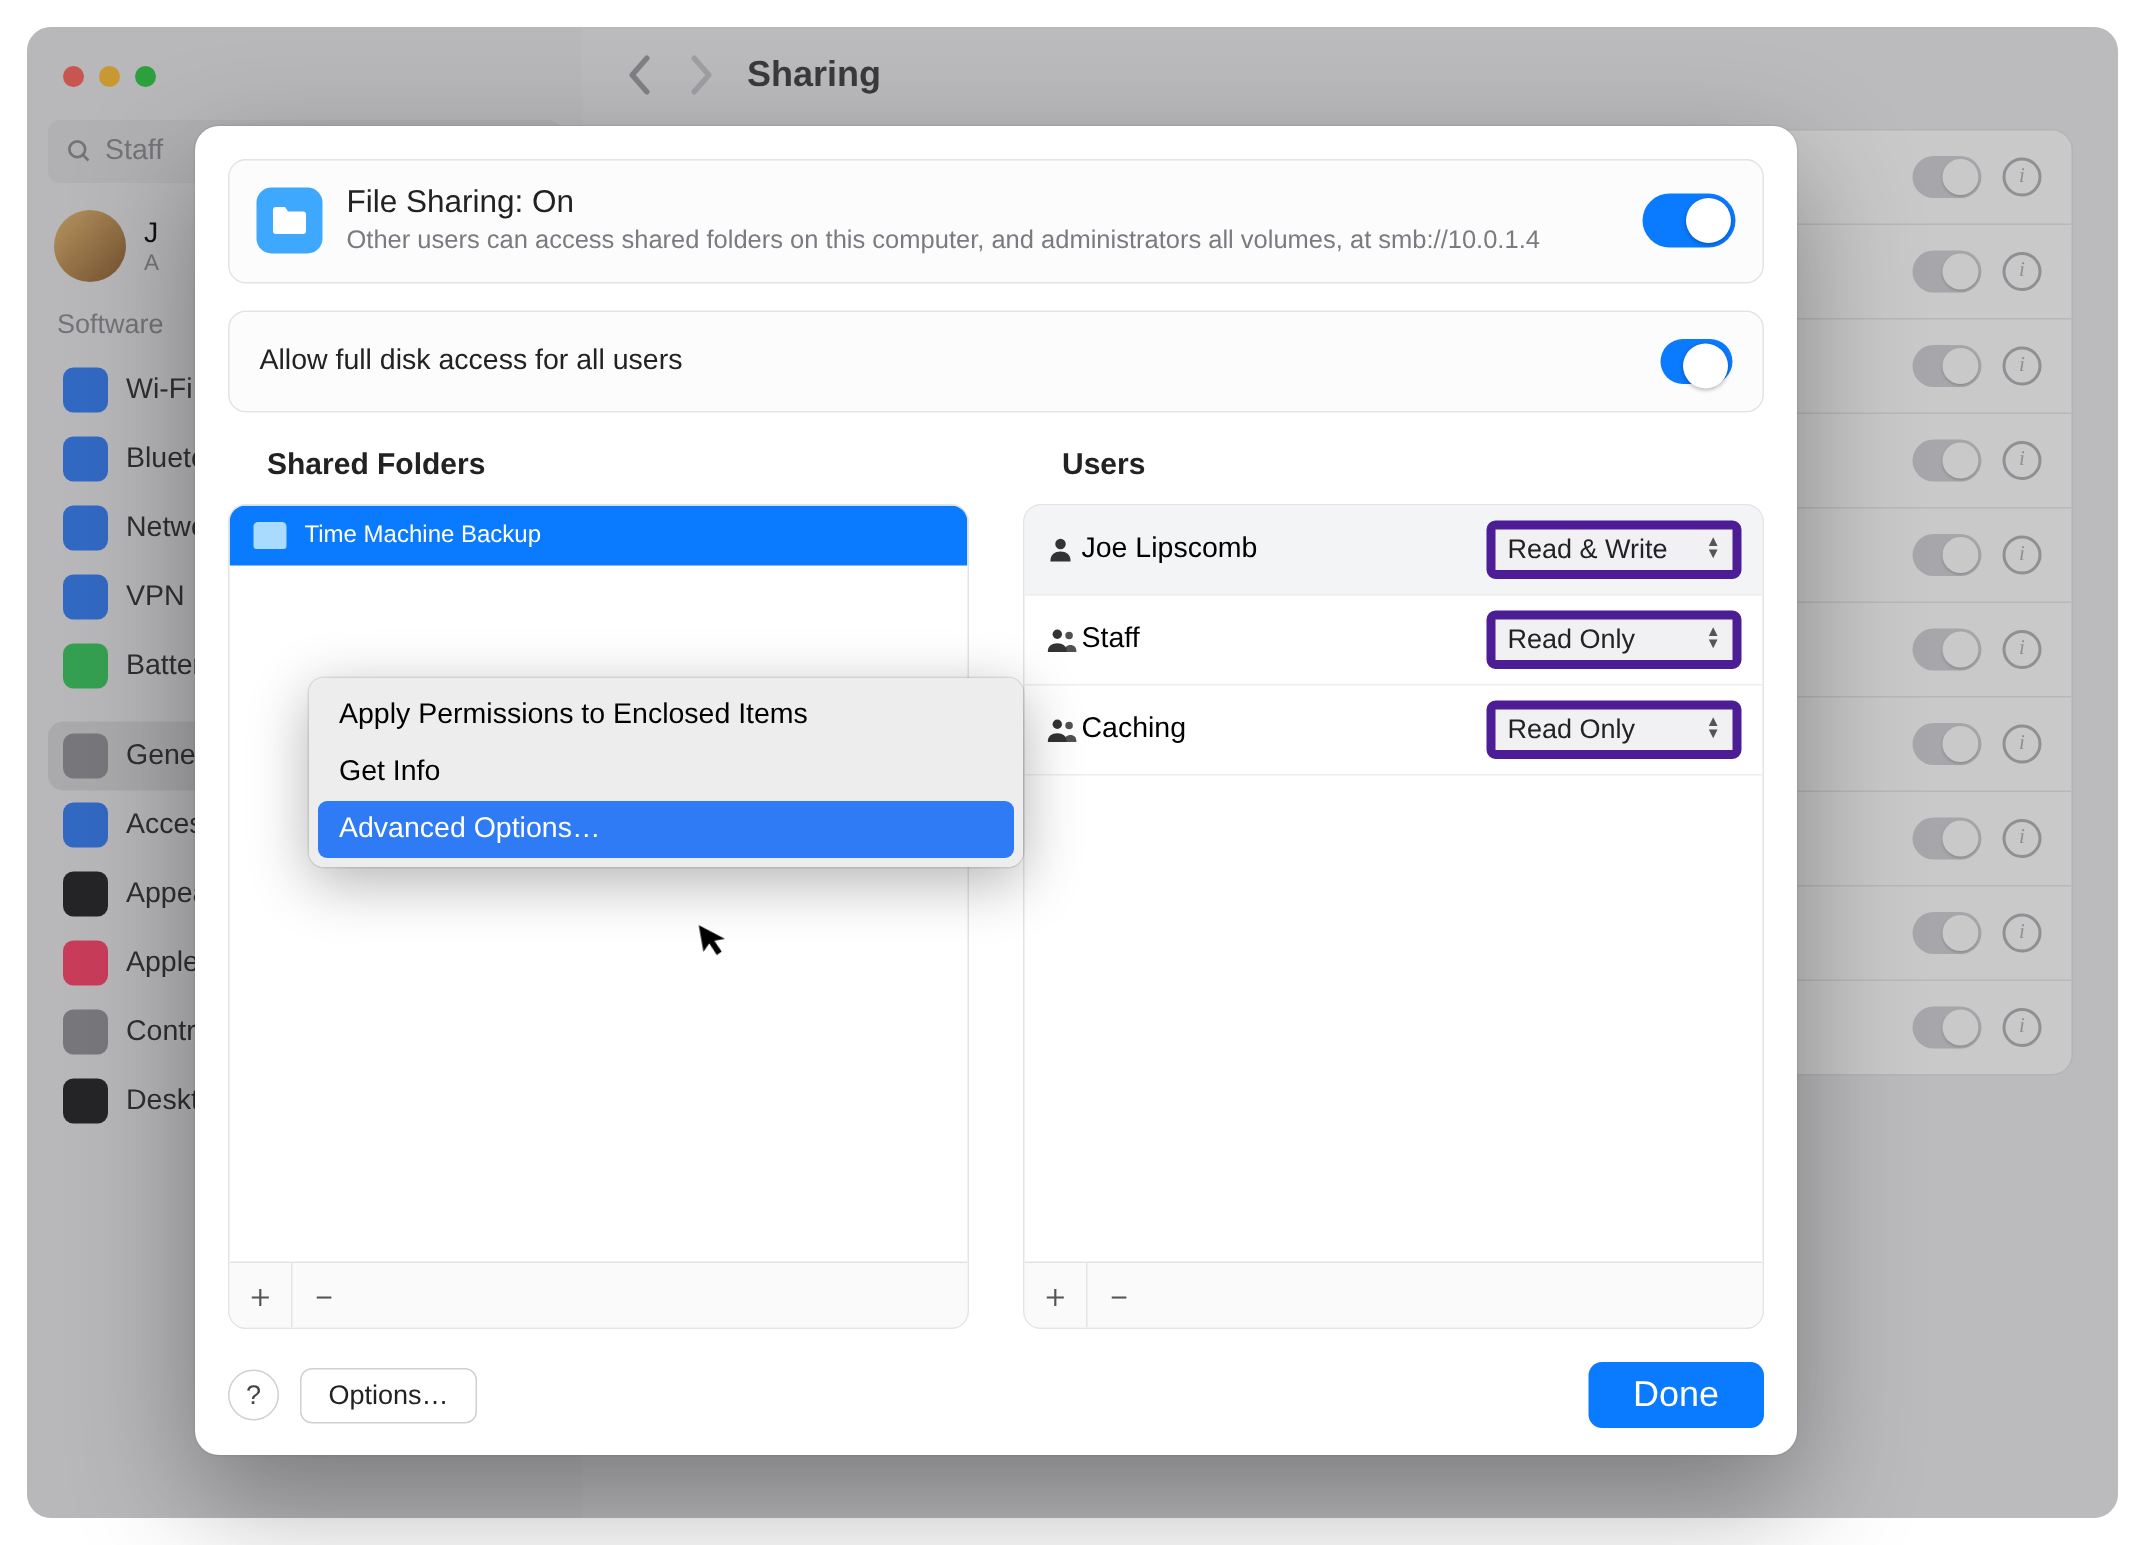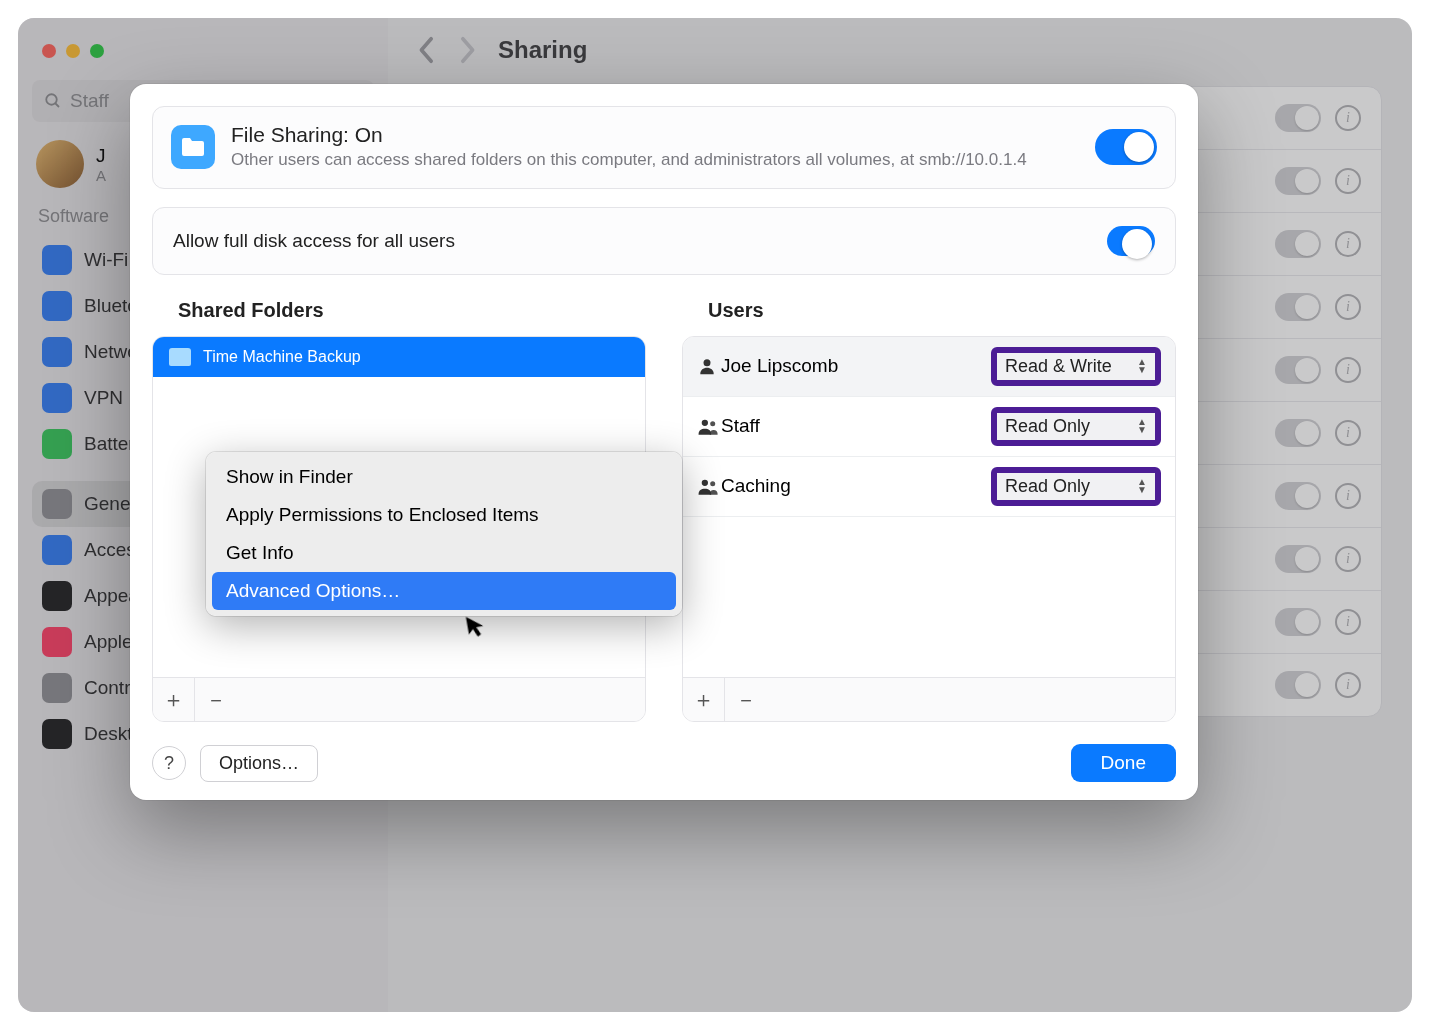--- a/index.html
+++ b/index.html
@@ -53,21 +53,21 @@
 
 .dim-overlay {
   position: absolute; inset: 18px;
   background: rgba(60,60,65,0.28);
   border-radius: 16px;
 }
 
 .modal {
   position: absolute;
   left: 130px; top: 84px;
-  width: 1068px; height: 716px;
+  width: 1068px; height: 886px;
   background: #fff;
   border-radius: 16px;
   box-shadow: 0 30px 80px rgba(0,0,0,0.35), 0 0 0 1px rgba(0,0,0,0.05);
   padding: 22px 22px 18px;
   display: flex; flex-direction: column;
 }
 .card { border: 1px solid #e4e4e8; border-radius: 12px; background: #fcfcfd; }
 .fs-card { display: flex; align-items: flex-start; padding: 16px 18px; gap: 16px; }
 .fs-icon { width: 44px; height: 44px; border-radius: 10px; background: #3ea8ff; display:flex;align-items:center;justify-content:center; flex-shrink:0; margin-top:2px;}
 .fs-text { flex: 1; }
@@ -94,21 +94,21 @@
 .perm { display:flex; align-items:center; gap:10px; font-size:18px; color:#222; padding:3px 8px; border-radius:6px; background:#f1f1f3; border:6px solid #4c1d95; min-width:170px; justify-content:space-between;}
 .perm .stepper { display:flex; flex-direction:column; line-height:8px; font-size:10px; color:#555;}
 .list-footer { display:flex; align-items:center; border-top:1px solid #e4e4e8; background:#fafafb; height:44px;}
 .ft-btn { width:42px; height:100%; display:flex; align-items:center; justify-content:center; font-size:22px; color:#555; border-right:1px solid #e4e4e8; cursor:pointer;}
 .ft-btn:last-of-type{border-right:none;}
 
 .modal-footer { display:flex; align-items:center; justify-content:space-between; margin-top:22px;}
 .left-foot { display:flex; align-items:center; gap:14px;}
 .help-btn { width:34px; height:34px; border-radius:50%; border:1px solid #d0d0d4; background:#fff; font-size:18px; color:#444; display:flex;align-items:center;justify-content:center; cursor:pointer;}
 .opts-btn { padding:7px 18px; border-radius:8px; border:1px solid #d0d0d4; background:#fff; font-size:18px; color:#222; cursor:pointer;}
-.done-btn { padding:8px 30px; border-radius:9px; background:#0a7aff; color:#fff; font-size:19px; font-weight:500; border:none; cursor:pointer;}
+.done-btn { padding:8px 30px; border-radius:9px; background:#0a7aff; color:#fff; font-size:24px; font-weight:500; border:none; cursor:pointer;}
 
 .ctx-menu {
   position:absolute;
   left: 206px; top: 452px;
   width: 476px;
   background: #ecececf5;
   border-radius: 10px;
   box-shadow: 0 10px 40px rgba(0,0,0,0.3), 0 0 0 1px rgba(0,0,0,0.1);
   padding: 6px;
   backdrop-filter: blur(20px);
@@ -417,21 +417,20 @@
   <div class="modal-footer">
     <div class="left-foot">
       <div class="help-btn">?</div>
       <div class="opts-btn">Options…</div>
     </div>
     <button class="done-btn">Done</button>
   </div>
 </div>
 
 <div class="ctx-menu" id="ctx">
-    <div class="ctx-item">Show in Finder</div>
     <div class="ctx-item">Apply Permissions to Enclosed Items</div>
     <div class="ctx-item">Get Info</div>
     <div class="ctx-item hl">Advanced Options…</div>
   </div>
 <div class="cursor">
   <svg width="20" height="24" viewBox="0 0 16 20">
       <path fill="#000" d="M1 1l0 15 4-4 3 7 3-1.4-3-6.6 6 0z"></path>
     </svg>
 </div>
 

